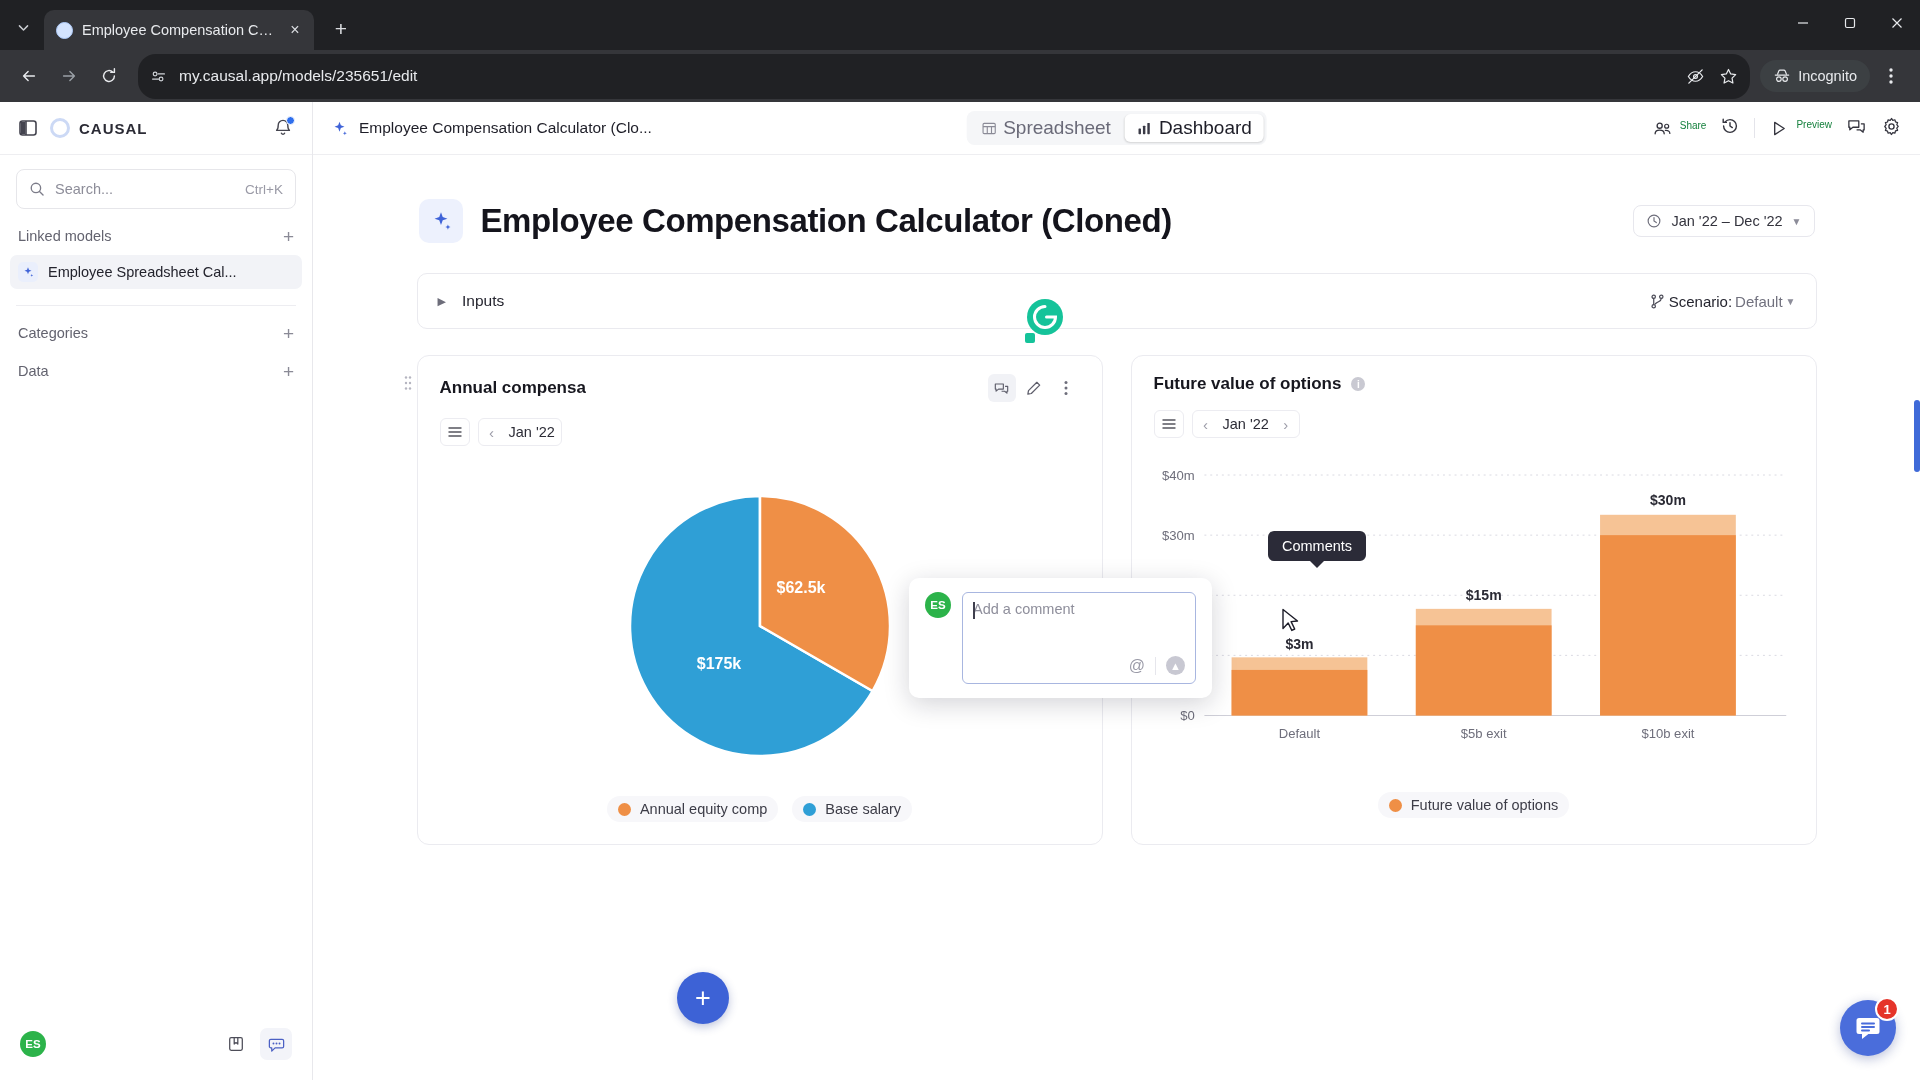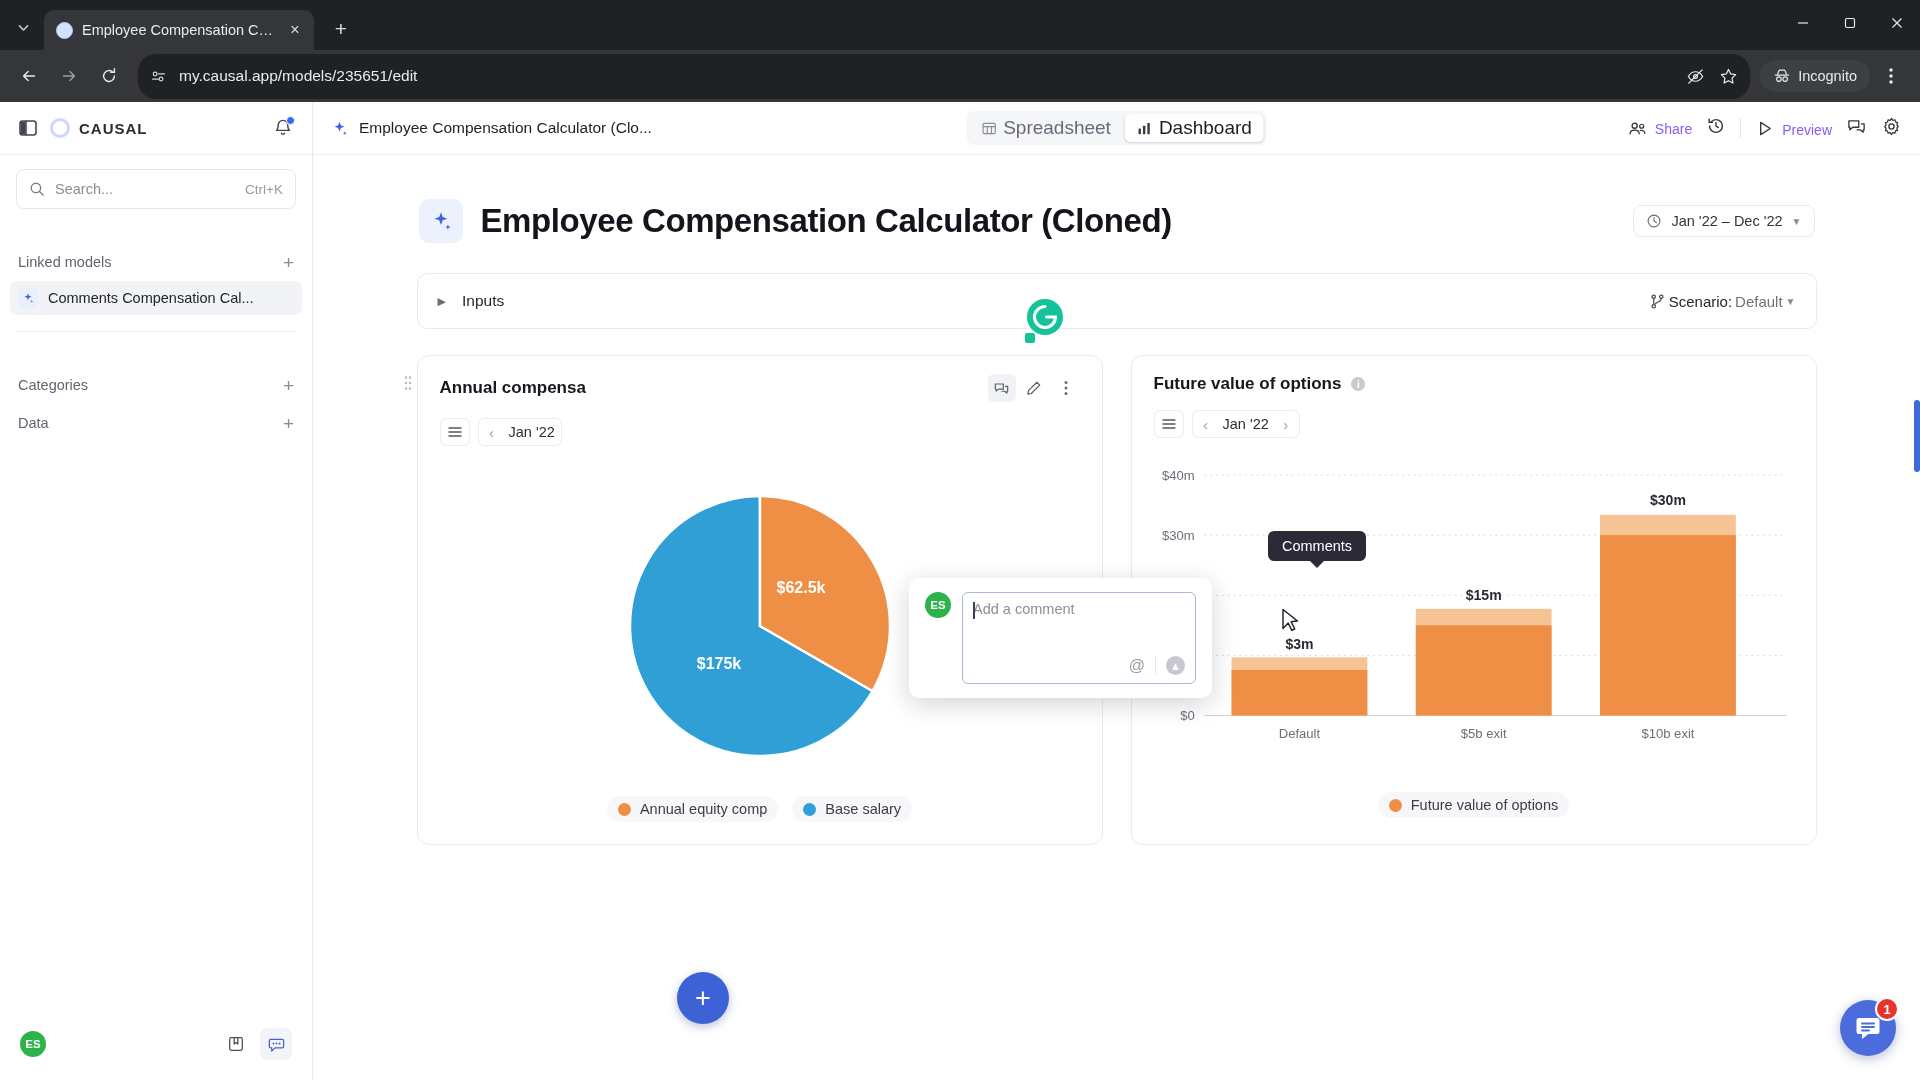--- a/index.html
+++ b/index.html
@@ -73,21 +73,21 @@
   .brand-text { font-size: 15px; font-weight: 700; letter-spacing: 1px; color:#2b2b35; }
   .bell-wrap { margin-left:auto; position:relative; width: 22px; height:22px;}
   .bell-dot { position:absolute; right:-1px; top:-1px; width:9px; height:9px;
      border-radius:50%; background:#2f6fed; border:1.5px solid #fff; }
 
   .search-box { margin: 14px 16px 0; height: 40px; border:1px solid #e6e6ea;
     border-radius: 8px; display:flex; align-items:center; padding: 0 12px; gap: 10px; }
   .search-placeholder { color:#8d8d99; font-size: 14.5px; flex:1; }
   .search-kbd { color:#9a9aa6; font-size: 13.5px; }
 
-  .sb-section { margin-top: 38px; }
+  .sb-section { margin-top: 12px; }
   .sb-section-head {
     height: 30px; display:flex; align-items:center; padding: 0 18px;
     color:#63636f; font-size: 14.5px;
   }
   .sb-plus { margin-left:auto; color:#8a8a96; font-size: 19px; line-height: 1; }
   .sb-item {
     margin: 4px 10px 0; height: 34px; border-radius: 7px; display:flex;
     align-items:center; gap: 10px; padding: 0 8px; font-size: 14.5px; color:#23232d;
   }
   .sb-item.active { background:#f2f3f7; }
@@ -111,21 +111,21 @@
     color:#1e1e28; font-weight:400; }
   .seg {
     position:absolute; left: 50%; transform: translateX(-50%);
     height: 34px; background:#f5f6f8; border-radius: 8px; display:flex;
     align-items:center; padding: 3px; gap: 2px;
   }
   .seg-item { height:28px; display:flex; align-items:center; gap:7px; padding: 0 12px;
     border-radius: 6px; font-size: 19px; color:#6a6a78; }
   .seg-item.active { background:#fff; color:#1e1e28; box-shadow: 0 1px 2px rgba(0,0,0,.14); }
   .topbar-right { margin-left:auto; display:flex; align-items:center; gap: 14px; }
-  .tb-text { display:flex; align-items:flex-end; gap: 8px; font-size: 14px; color:#8b5cf6; }
+  .tb-text { display:flex; align-items:flex-start; gap: 8px; font-size: 10px; color:#15803d; }
   .vsep { width:1px; height:20px; background:#e4e4ea; }
 
   
   .canvas { flex:1; overflow:hidden; padding: 0 0 0 0; position:relative; background:#fff; }
   .sheet { margin: 0 auto; width: 1400px; padding-top: 44px; position:relative; }
   .title-row { display:flex; align-items:center; gap: 18px; padding: 0 2px; }
   .title-badge { width:44px; height:44px; border-radius: 10px; background:#edf1fd;
     display:flex; align-items:center; justify-content:center; flex:none;}
   .page-title { font-size: 33px; font-weight: 700; color:#14141c; letter-spacing:-0.4px; }
   .date-pill {
@@ -345,21 +345,21 @@
           <span>Linked models</span>
           <span class="sb-plus">+</span>
         </div>
         <div class="sb-item active">
           <span class="model-badge">
             <svg width="12" height="12" viewBox="0 0 14 14">
                 <path d="M7 1.4l1.1 3 3 1.1-3 1.1-1.1 3-1.1-3-3-1.1 3-1.1z" fill="#3f63d8"></path>
                 <path d="M11.4 9.2l.45 1.2 1.2.45-1.2.45-.45 1.2-.45-1.2-1.2-.45 1.2-.45z" fill="#3f63d8"></path>
               </svg>
           </span>
-          <span class="sb-item-label">Comments Compensation Cal...</span>
+          <span class="sb-item-label">Employee Spreadsheet Cal...</span>
         </div>
       </div>
 
       <div class="sb-divider"></div>
 
       <div class="sb-section">
         <div class="sb-section-head">
           <span>Categories</span>
           <span class="sb-plus">+</span>
         </div>

